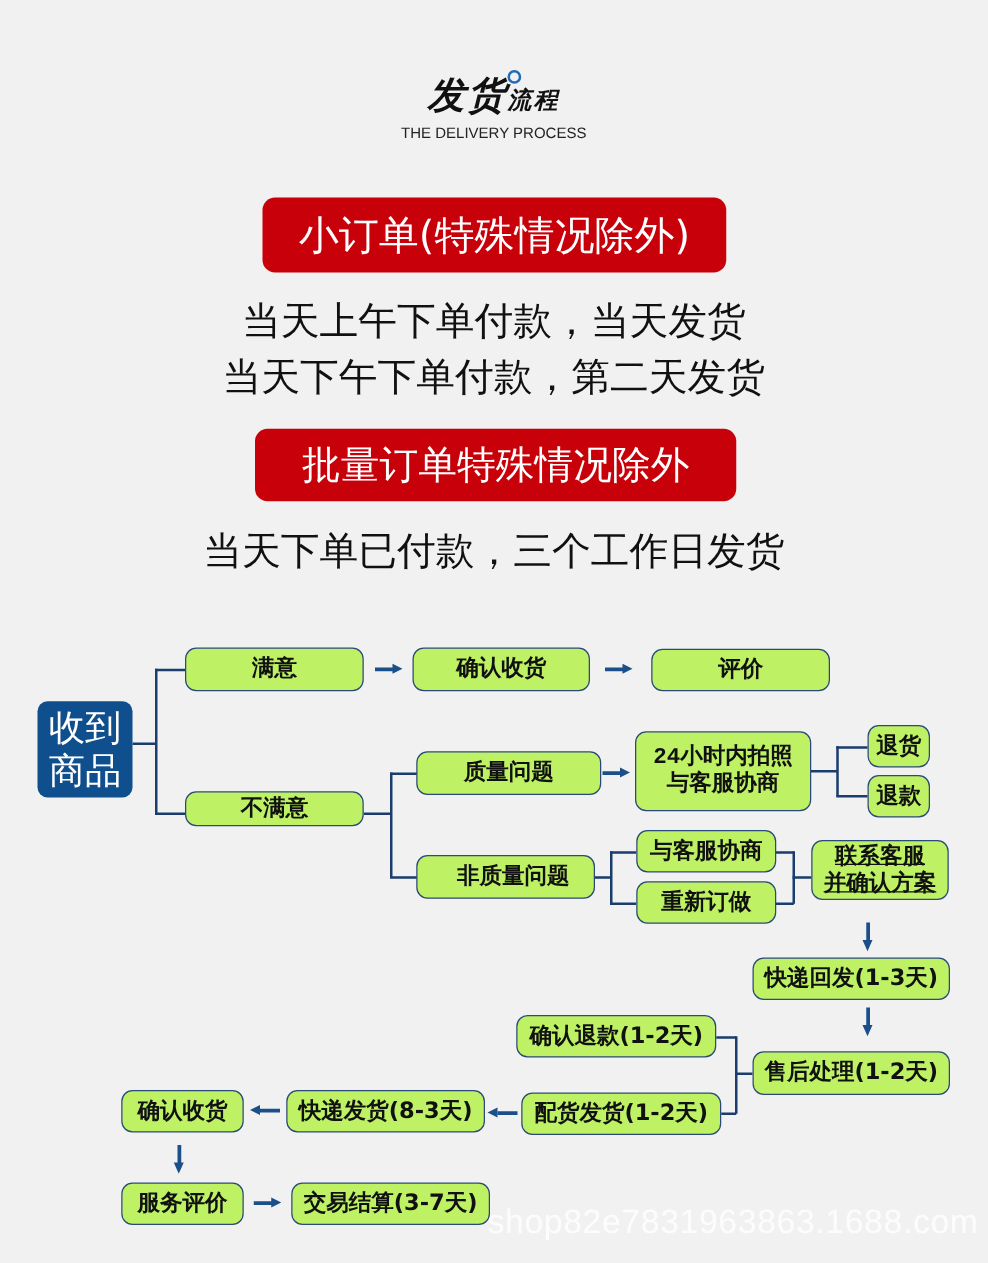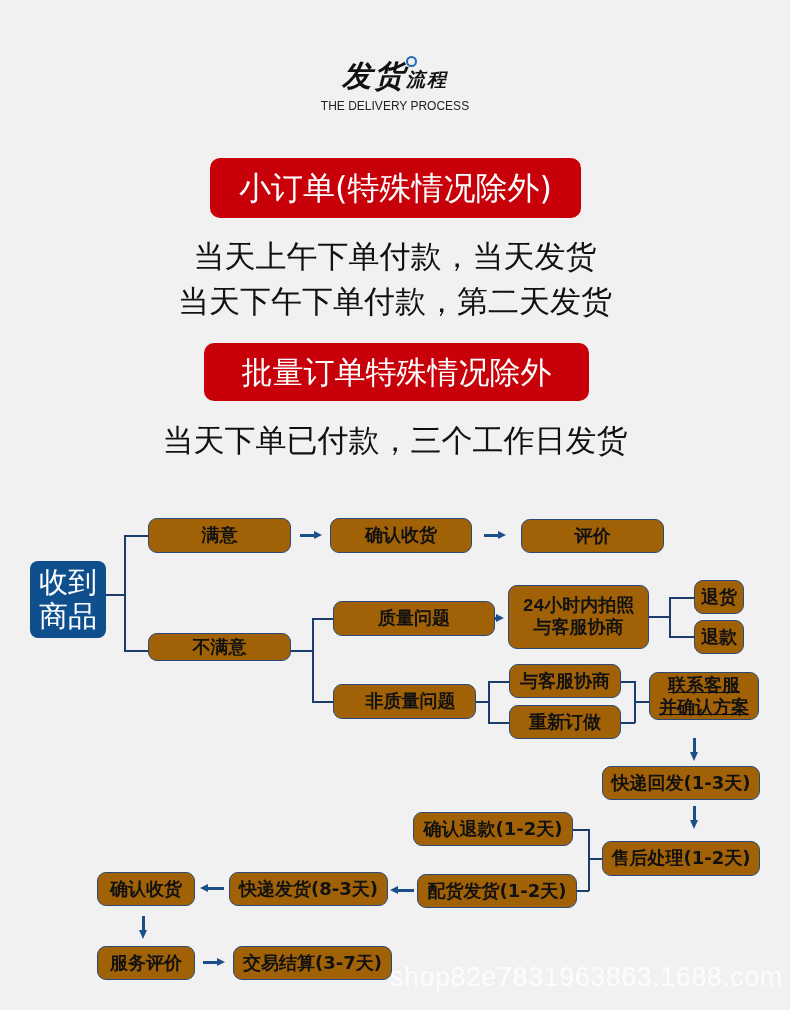--- a/index.html
+++ b/index.html
@@ -10,21 +10,21 @@
               font-size:30px; font-weight:bold; font-style:italic; color:#111; letter-spacing:2px; }
   .title-cn .small { font-size:19px; font-weight:bold; }
   .title-dot { width:7px; height:7px; border:2px solid #1e6bb8; border-radius:50%; left:406px; top:56px; }
   .title-en { left:0; width:790px; top:99px; text-align:center; font-family:"Liberation Sans", sans-serif;
               font-size:12px; color:#222; }
   .red-banner { background:#c8000a; color:#fff; border-radius:10px; text-align:center;
                 font-family:"DejaVu Sans", sans-serif; }
   .banner1 { left:210px; top:158px; width:371px; height:60px; line-height:60px; font-size:32px; }
   .banner2 { left:204px; top:343px; width:385px; height:58px; line-height:58px; font-size:31px; }
   .line-text { left:0; width:790px; text-align:center; font-size:31px; color:#111; }
-  .box { border:1.5px solid #2a4a78; border-radius:9px; background:#a16207; text-align:center;
+  .box { border:1.5px solid #2a4a78; border-radius:9px; background:#bef264; text-align:center;
          font-size:18px; font-weight:bold; color:#111; box-sizing:border-box; display:flex;
          align-items:center; justify-content:center; line-height:1.25; }
   .root { background:#104f8e; color:#fff; border-radius:8px; font-size:29px; font-weight:normal;
           text-align:center; display:flex; align-items:center; justify-content:center; line-height:1.15; }
   .ln { background:#1a3d6e; position:absolute; }
   .arrow-r, .arrow-l, .arrow-d { position:absolute; }
   .arrow-r::before { content:""; position:absolute; left:0; top:3px; width:16px; height:3px; background:#1a4f8a; }
   .arrow-r::after { content:""; position:absolute; left:14px; top:0; border-left:8px solid #1a4f8a;
                     border-top:4.5px solid transparent; border-bottom:4.5px solid transparent; }
   .arrow-l::before { content:""; position:absolute; left:8px; top:3px; width:16px; height:3px; background:#1a4f8a; }
@@ -98,21 +98,21 @@
 <div class="abs root" style="left:30px; top:561px; width:76px; height:77px;">
   <div><span>收到</span><br><span>商品</span></div>
 </div>
 
 <div class="abs box" style="left:148px; top:518px; width:143px; height:35px;">满意</div>
 <div class="abs box" style="left:330px; top:518px; width:142px; height:35px;">确认收货</div>
 <div class="abs box" style="left:521px; top:519px; width:143px; height:34px;">评价</div>
 
 <div class="abs box" style="left:148px; top:633px; width:143px; height:28px;">不满意</div>
 
-<div class="abs box" style="left:333px; top:601px; width:162px; height:35px;">质量问题</div>
+<div class="abs box" style="left:333px; top:601px; width:148px; height:35px;">质量问题</div>
 <div class="abs box" style="left:508px; top:585px; width:141px; height:64px;font-family:Liberation Mono, monospace;">
   <div><span>24小时内拍照</span><br><span>与客服协商</span></div>
 </div>
 <div class="abs box" style="left:694px; top:580px; width:50px; height:34px;">退货</div>
 <div class="abs box" style="left:694px; top:620px; width:50px; height:34px;">退款</div>
 
 <div class="abs box" style="left:333px; top:684px; width:143px; height:35px;padding-left:12px;">非质量问题</div>
 <div class="abs box" style="left:509px; top:664px; width:112px; height:34px;">与客服协商</div>
 <div class="abs box" style="left:509px; top:705px; width:112px; height:34px;">重新订做</div>
 <div class="abs box" style="left:649px; top:672px; width:110px; height:48px;text-decoration:underline;">

